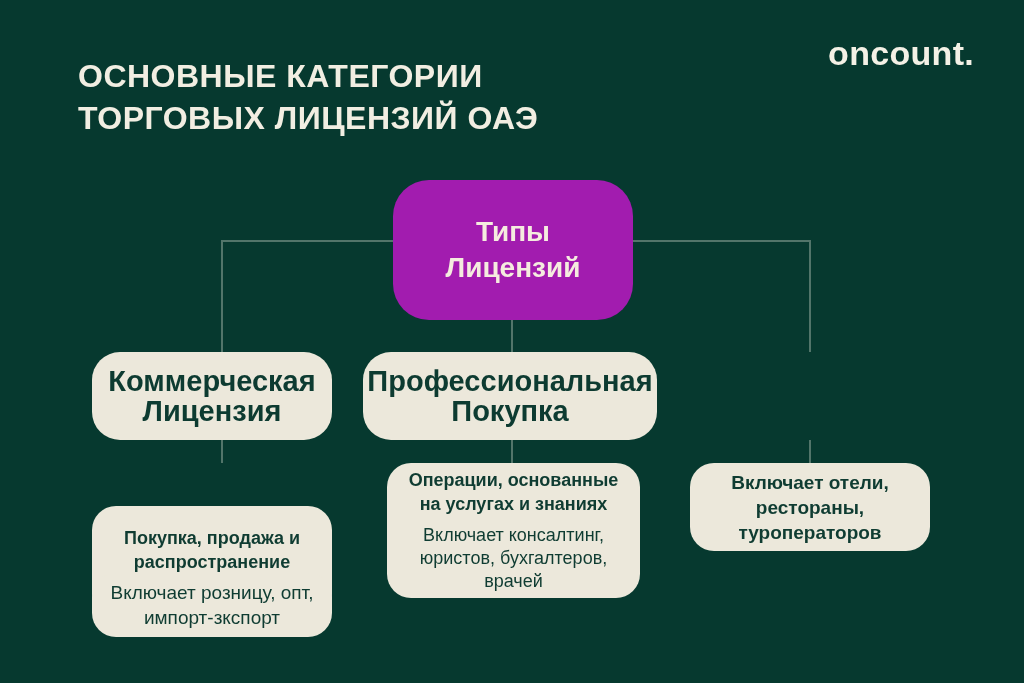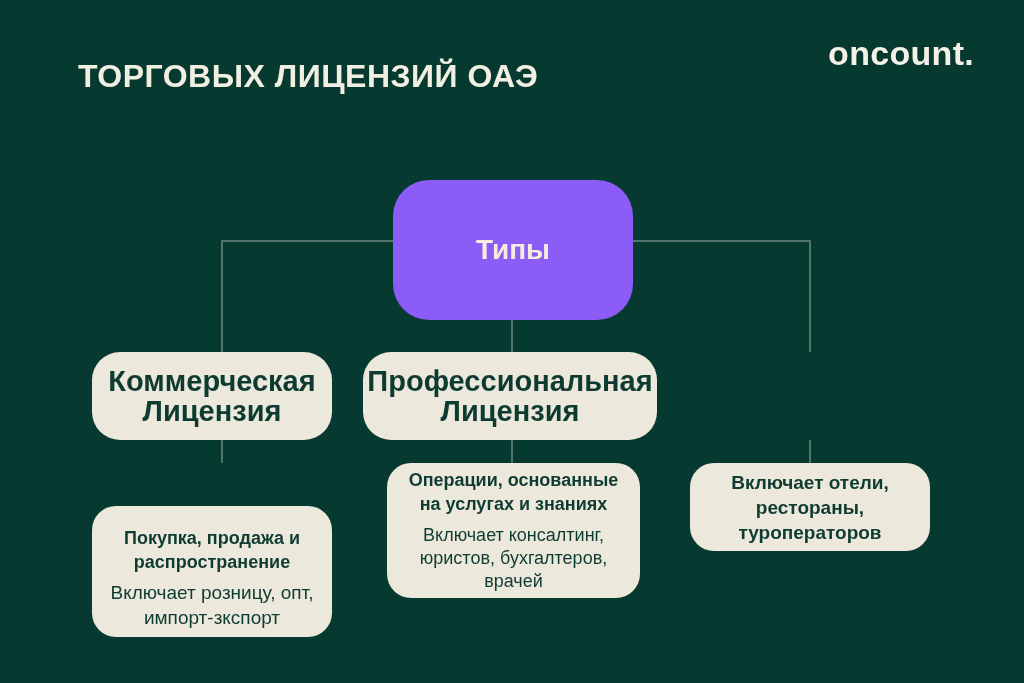--- a/index.html
+++ b/index.html
@@ -25,21 +25,21 @@
   }
   .node{
     position:absolute;
     display:flex;flex-direction:column;
     align-items:center;justify-content:center;
     text-align:center;
     box-sizing:border-box;
   }
   .root-node{
     left:393px;top:180px;width:240px;height:140px;
-    background:#8b5cf6;border-radius:36px;
+    background:#a21caf;border-radius:36px;
     color:#f5ecdf;font-size:28px;font-weight:700;line-height:36px;
     z-index:2;
   }
   .cat-node{
     background:#ece8db;border-radius:28px;
     color:#0d3b31;font-size:29px;font-weight:700;line-height:30px;
     top:352px;height:88px;padding:0 14px;
     z-index:2;
   }
   .cat-left{left:92px;width:240px;}
@@ -62,43 +62,45 @@
   }
   .c-h{height:2px;}
   .c-v{width:2px;}
 </style>
 </head>
 <body>
 
 <div class="stage">
 
   <div class="page-title">
+    <div>ОСНОВНЫЕ КАТЕГОРИИ</div>
     <div>ТОРГОВЫХ ЛИЦЕНЗИЙ ОАЭ</div>
   </div>
   <div class="logo">oncount.</div>
 
   <div class="connector c-h" style="left:222px;top:240px;width:171px;"></div>
   <div class="connector c-h" style="left:633px;top:240px;width:177px;"></div>
   <div class="connector c-v" style="left:221px;top:240px;height:112px;"></div>
   <div class="connector c-v" style="left:809px;top:240px;height:112px;"></div>
   <div class="connector c-v" style="left:511px;top:318px;height:34px;"></div>
   <div class="connector c-v" style="left:221px;top:440px;height:23px;"></div>
   <div class="connector c-v" style="left:511px;top:440px;height:23px;"></div>
   <div class="connector c-v" style="left:809px;top:440px;height:23px;"></div>
   <div class="connector c-v" style="left:221px;top:551px;height:22px;"></div>
 
   <div class="node root-node">
     <div>Типы</div>
+    <div>Лицензий</div>
   </div>
 
   <div class="node cat-node cat-left">
     <div>Коммерческая Лицензия</div>
   </div>
   <div class="node cat-node cat-mid">
-    <div>Профессиональная Лицензия</div>
+    <div>Профессиональная Покупка</div>
   </div>
 
   <div class="node desc-node desc-left1">
     <div class="desc-bold">Покупка, продажа и распространение товаров</div>
   </div>
   <div class="node desc-node desc-left2">
     <div class="desc-reg" style="font-size:19px;line-height:25px;">Включает розницу, опт, импорт-зкспорт</div>
   </div>
 
   <div class="node desc-node desc-mid">

